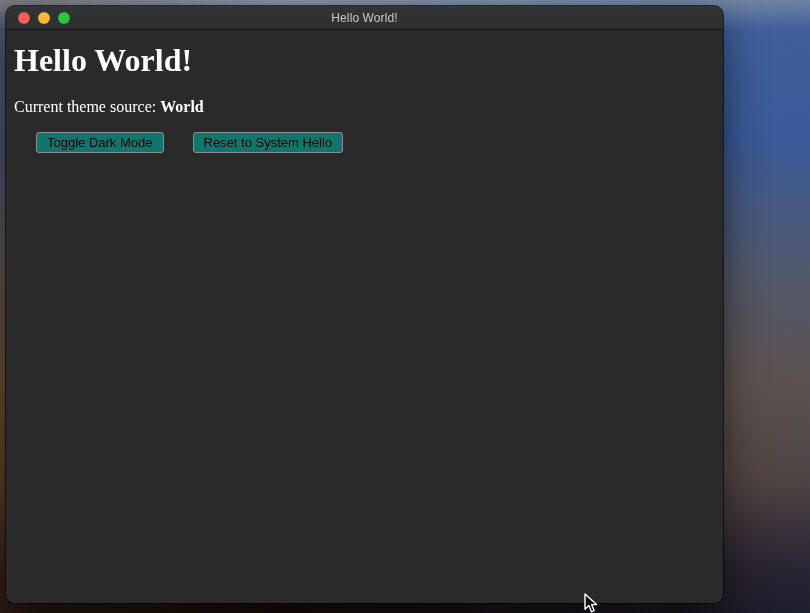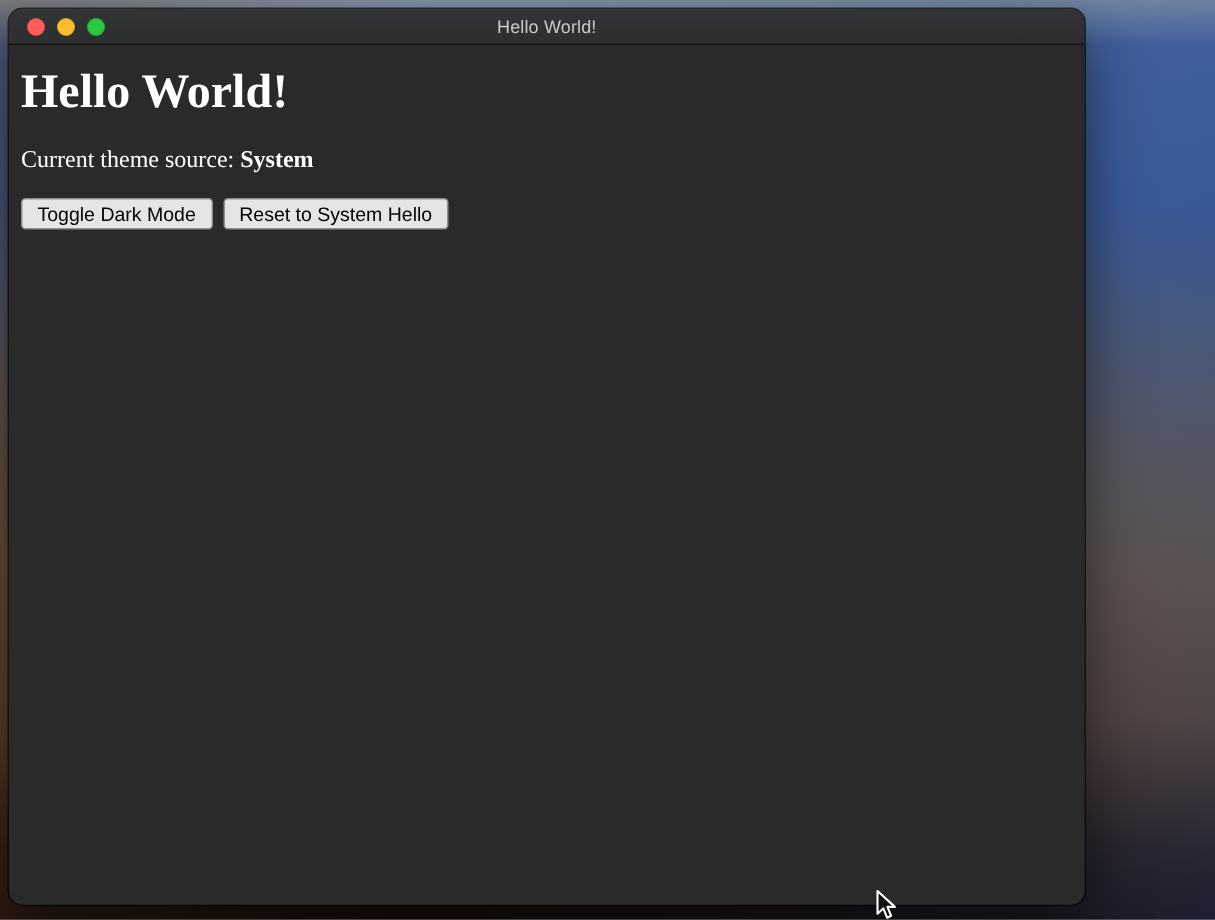--- a/index.html
+++ b/index.html
@@ -51,27 +51,28 @@
     font-family: "Liberation Serif", serif;
   }
   .page p {
     margin: 16px 0;
     font-size: 16px; line-height: 1.15;
   }
   .buttons { margin-top: 16px; }
   .buttons button {
     font-family: "Liberation Sans", sans-serif;
     font-size: 13px; color: #000000;
-    background: #e5e5e5;
+    background: #0f766e;
     border: 1px solid #8f8f8f;
     border-radius: 3px;
     height: 21px; padding: 0 10px;
     margin-right: 3px;
     vertical-align: middle;
     cursor: default;
+    margin-left: 22px;
   }
 
   
   .cursor {
     position: absolute; left: 583px; top: 593px; width: 15px; height: 21px;
     pointer-events: none;
   }
 </style>
 </head>
 <body>
@@ -83,21 +84,21 @@
       <span class="light red"></span>
       <span class="light yellow"></span>
       <span class="light green"></span>
     </div>
     <div class="title">Hello World!</div>
   </div>
 
   <div class="content">
     <div class="page">
       <h1>Hello World!</h1>
-      <p><span>Current theme source: </span><strong>System</strong></p>
+      <p><span>Current theme source: </span><strong>World</strong></p>
       <div class="buttons">
         <button>Toggle Dark Mode</button>
         <button>Reset to System Hello</button>
       </div>
     </div>
   </div>
 
 </div>
 
 <svg class="cursor" viewBox="0 0 15 21" xmlns="http://www.w3.org/2000/svg">

